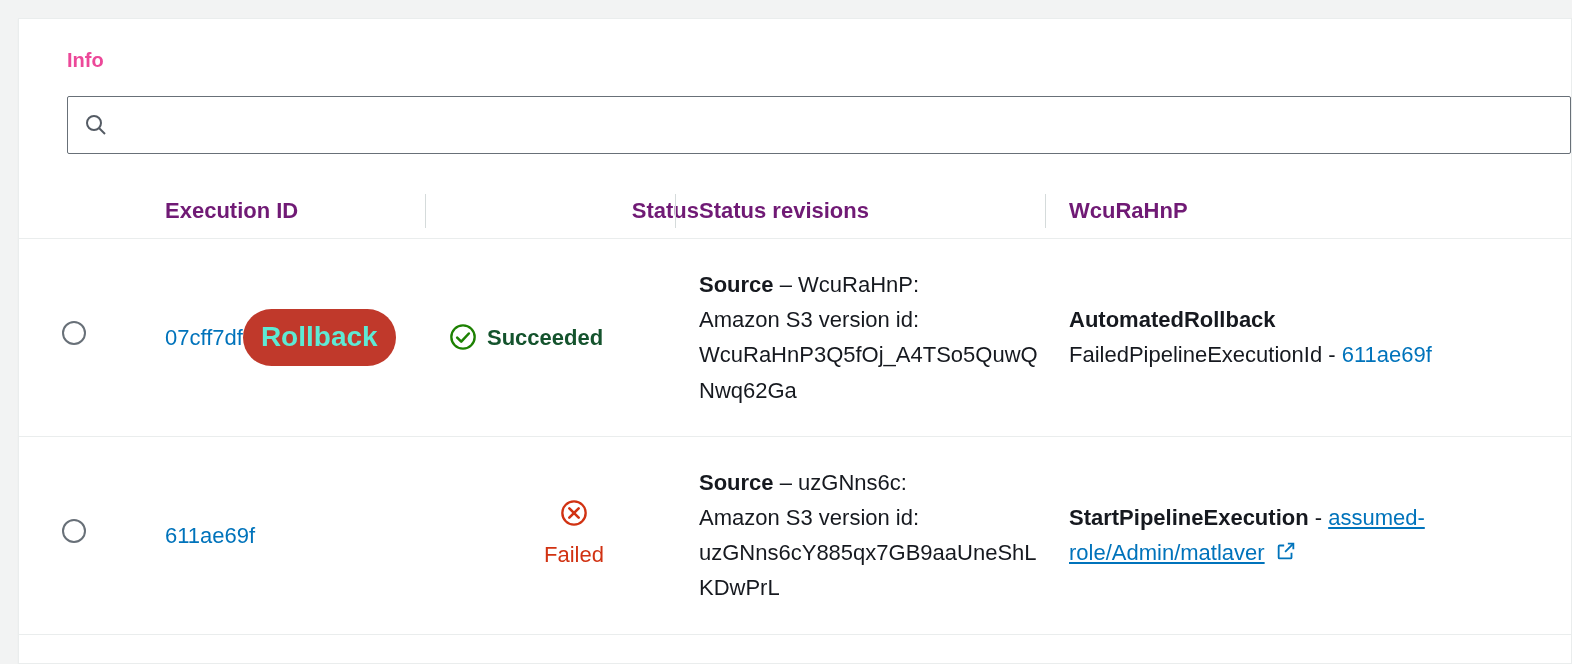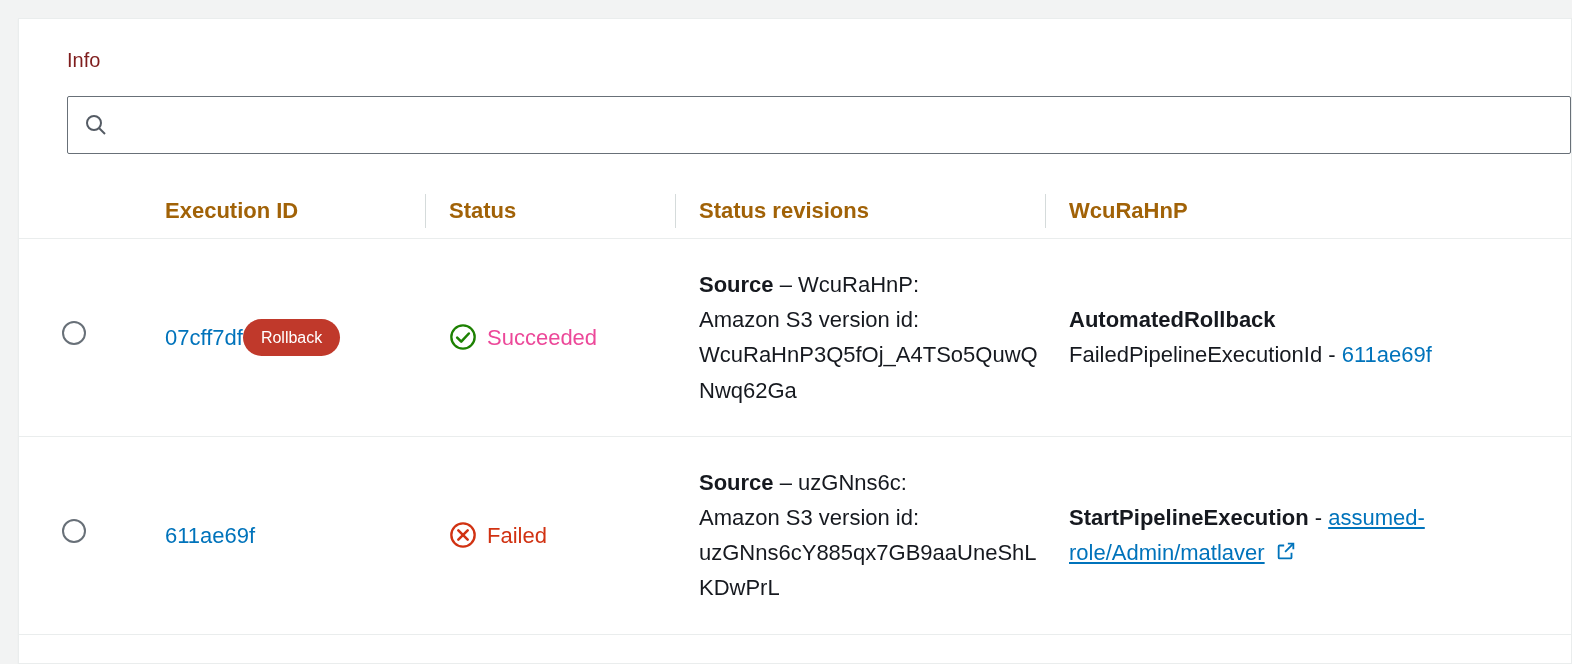--- a/index.html
+++ b/index.html
@@ -22,23 +22,23 @@
     align-items: baseline;
     gap: 16px;
   }
   .panel-title {
     font-size: 34px;
     font-weight: 700;
     color: #16191f;
   }
   .info-link {
     font-size: 20px;
-    color: #7f1d1d;
+    color: #ec4899;
     text-decoration: none;
-    font-weight: 400;
+    font-weight: 700;
     cursor: pointer;
   }
   .search-wrap {
     padding: 0 0 0 48px;
   }
   .search-box {
     display: flex;
     align-items: center;
     border: 1px solid #687078;
     border-radius: 2px;
@@ -64,28 +64,28 @@
   }
   table.exec-table {
     width: 100%;
     border-collapse: collapse;
     margin-top: 30px;
   }
   thead th {
     text-align: left;
     font-size: 22px;
     font-weight: 700;
-    color: #a16207;
+    color: #701a75;
     padding: 14px 0 14px 0;
     border-bottom: 1px solid #eaeded;
     position: relative;
   }
   thead th.col-sel { width: 110px; }
   thead th.col-id { width: 320px; padding-left: 36px; }
-  thead th.col-status { width: 250px; }
+  thead th.col-status { width: 250px; text-align: right; }
   thead th.col-src { width: 370px; }
   thead th.col-trig { }
   .th-divider::before {
     content: "";
     position: absolute;
     left: -24px;
     top: 10px;
     bottom: 10px;
     width: 1px;
     background: #d5dbdb;
@@ -113,29 +113,29 @@
   td.cell-id { padding-left: 36px; }
   .id-wrap { display: flex; align-items: center; gap: 0; }
   .exec-link {
     color: #0073bb;
     text-decoration: none;
     cursor: pointer;
     font-size: 22px;
   }
   .badge-rollback {
     background: #c0392b;
-    color: #ffffff;
+    color: #5eead4;
     border-radius: 999px;
     padding: 6px 18px;
-    font-size: 16px;
-    font-weight: 400;
+    font-size: 28px;
+    font-weight: 700;
   }
   .status-wrap { display: flex; align-items: center; gap: 10px; }
-  .status-succeeded { color: #ec4899; }
-  .status-failed { color: #d13212; }
+  .status-succeeded { color: #14532d; font-weight: bold; }
+  .status-failed { color: #d13212; flex-direction: column; }
   .status-icon-svg {
     width: 28px;
     height: 28px;
     flex-shrink: 0;
   }
   td.cell-src { padding-right: 30px; }
   .src-label { font-weight: 700; }
   td.cell-trig { padding-right: 17px; }
   .trig-name { font-weight: 700; }
   .trig-link {

